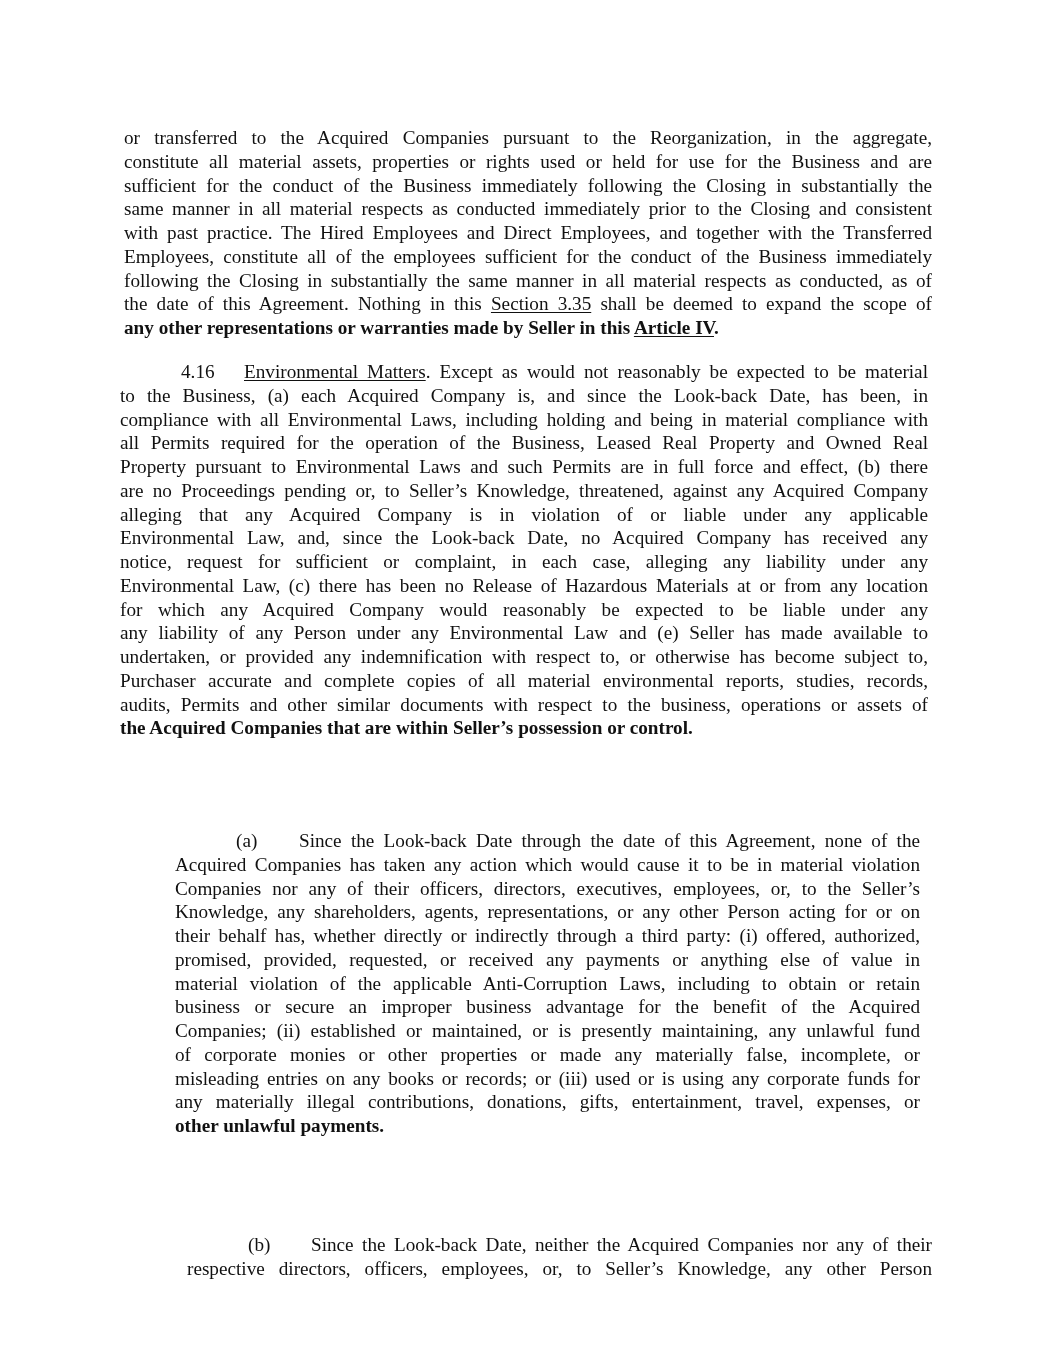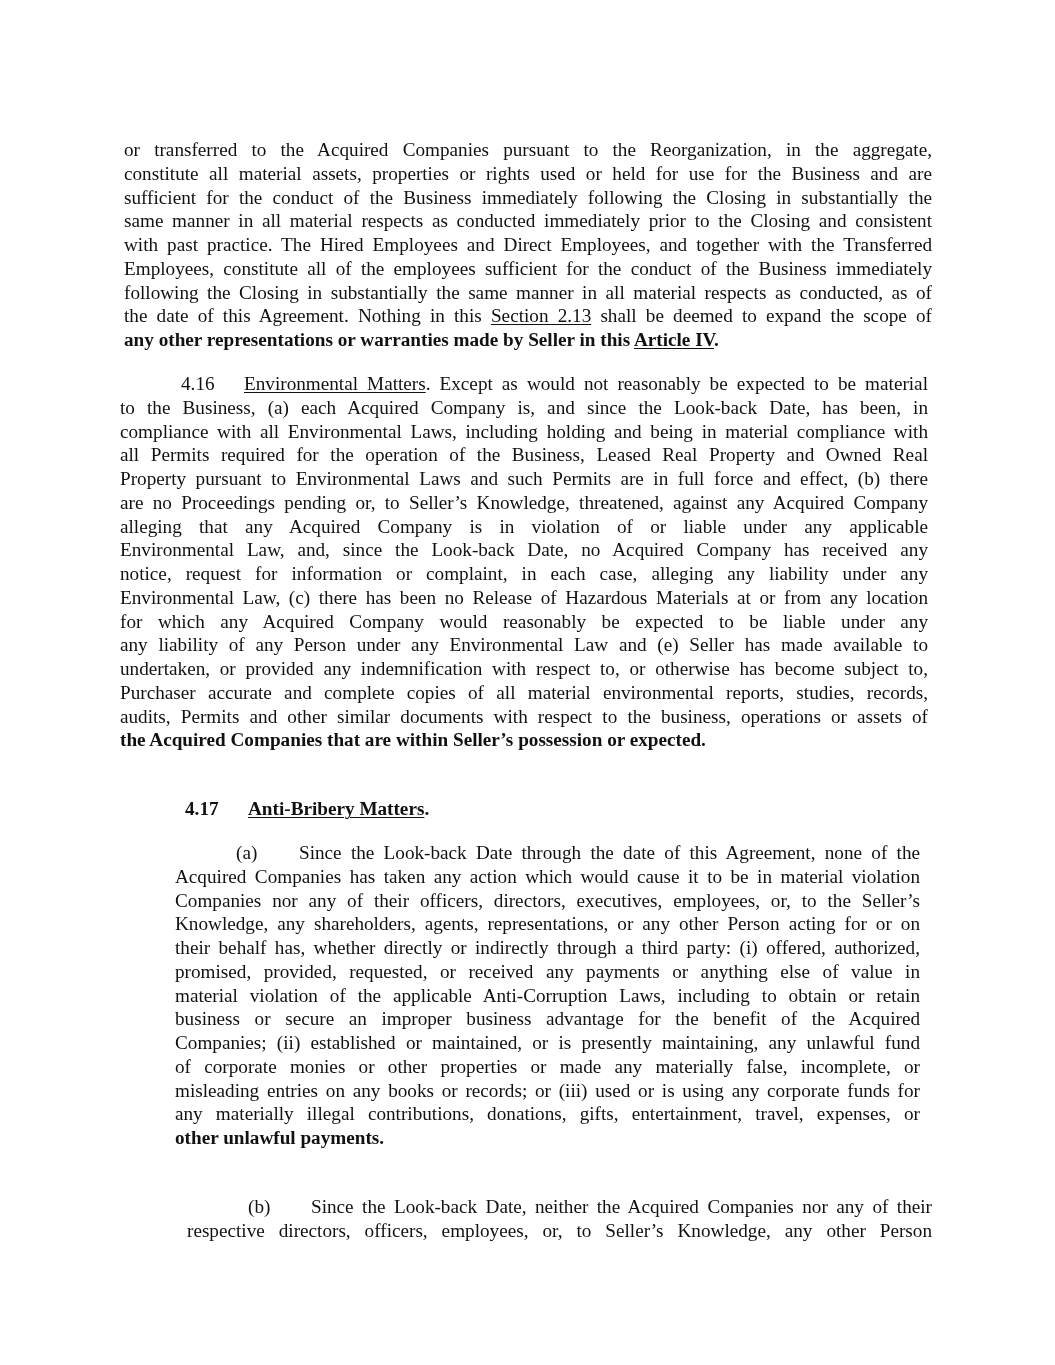--- a/index.html
+++ b/index.html
@@ -3,21 +3,21 @@
 <meta charset="utf-8">
 <style>
   html, body { margin: 0; padding: 0; background: #ffffff; }
   body { width: 1055px; height: 1365px; position: relative; overflow: hidden; }
   .page {
     position: absolute; left: 0; top: 0; width: 1055px; height: 1365px;
     background: #ffffff; color: #111111;
     font-family: "Liberation Serif", serif;
     font-size: 19.2px;
   }
-  .block { position: absolute; margin-top: 12px; }
+  .block { position: absolute; }
   .line {
     display: block; height: 23.75px; line-height: 23.75px;
     text-align: justify; text-align-last: justify; white-space: nowrap;
     overflow: visible;
   }
   .line.last { text-align-last: left; font-weight: bold; }
   .line-inner { display: block; text-align: justify; text-align-last: justify; white-space: normal; }
   .line.last .line-inner { text-align-last: left; }
   .u { text-decoration: underline; text-underline-offset: 2px; text-decoration-thickness: 1px; }
   .num { display: inline-block; }
@@ -43,21 +43,21 @@
     <span class="line">
         <span class="line-inner">with past practice.  The Hired Employees and Direct Employees, and together with the Transferred</span>
       </span>
     <span class="line">
         <span class="line-inner">Employees, constitute all of the employees sufficient for the conduct of the Business immediately</span>
       </span>
     <span class="line">
         <span class="line-inner">following the Closing in substantially the same manner in all material respects as conducted, as of</span>
       </span>
     <span class="line">
-        <span class="line-inner"><span>the date of this Agreement.  Nothing in this </span><span class="u">Section 2.13</span><span> shall be deemed to expand the scope of</span></span>
+        <span class="line-inner"><span>the date of this Agreement.  Nothing in this </span><span class="u">Section 3.35</span><span> shall be deemed to expand the scope of</span></span>
       </span>
     <span class="line last">
         <span class="line-inner"><span>any other representations or warranties made by Seller in this </span><span class="u">Article IV</span><span>.</span></span>
       </span>
   </div>
 
   <div class="block" style="left:120px; top:360px; width:808px;">
     <span class="line">
         <span class="line-inner"><span style="display:inline-block;width:61px;"></span><span class="num" style="width:63px;">4.16</span><span class="u">Environmental Matters</span><span>.  Except as would not reasonably be expected to be material</span></span>
       </span>
@@ -76,50 +76,45 @@
     <span class="line">
         <span class="line-inner">are no Proceedings pending or, to Seller’s Knowledge, threatened, against any Acquired Company</span>
       </span>
     <span class="line">
         <span class="line-inner">alleging that any Acquired Company is in violation of or liable under any applicable</span>
       </span>
     <span class="line">
         <span class="line-inner">Environmental Law, and, since the Look-back Date, no Acquired Company has received any</span>
       </span>
     <span class="line">
-        <span class="line-inner">notice, request for information or complaint, in each case, alleging any liability under any</span>
+        <span class="line-inner">notice, request for sufficient or complaint, in each case, alleging any liability under any</span>
       </span>
     <span class="line">
         <span class="line-inner">Environmental Law, (c) there has been no Release of Hazardous Materials at or from any location</span>
       </span>
     <span class="line">
         <span class="line-inner">for which any Acquired Company would reasonably be expected to be liable under any</span>
       </span>
     <span class="line">
         <span class="line-inner">any liability of any Person under any Environmental Law and (e) Seller has made available to</span>
       </span>
     <span class="line">
         <span class="line-inner">undertaken, or provided any indemnification with respect to, or otherwise has become subject to,</span>
       </span>
     <span class="line">
         <span class="line-inner">Purchaser accurate and complete copies of all material environmental reports, studies, records,</span>
       </span>
     <span class="line">
         <span class="line-inner">audits, Permits and other similar documents with respect to the business, operations or assets of</span>
       </span>
     <span class="line last">
-        <span class="line-inner">the Acquired Companies that are within Seller’s possession or expected.</span>
+        <span class="line-inner">the Acquired Companies that are within Seller’s possession or control.</span>
       </span>
   </div>
 
-  <div class="block" style="left:185px; top:785px; width:747px;">
-    <span class="line last">
-        <span class="line-inner"><span class="num" style="width:63px;">4.17</span><span class="u">Anti-Bribery Matters</span><span>.</span></span>
-      </span>
-  </div>
 
   <div class="block" style="left:175px; top:829px; width:745px;">
     <span class="line">
         <span class="line-inner"><span style="display:inline-block;width:61px;"></span><span class="num" style="width:63px;">(a)</span><span>Since the Look-back Date through the date of this Agreement, none of the</span></span>
       </span>
     <span class="line">
         <span class="line-inner">Acquired Companies has taken any action which would cause it to be in material violation</span>
       </span>
     <span class="line">
         <span class="line-inner">Companies nor any of their officers, directors, executives, employees, or, to the Seller’s</span>
@@ -149,21 +144,21 @@
         <span class="line-inner">misleading entries on any books or records; or (iii) used or is using any corporate funds for</span>
       </span>
     <span class="line">
         <span class="line-inner">any materially illegal contributions, donations, gifts, entertainment, travel, expenses, or</span>
       </span>
     <span class="line last">
         <span class="line-inner">other unlawful payments.</span>
       </span>
   </div>
 
-  <div class="block" style="left:187px; top:1183px; width:745px;">
+  <div class="block" style="left:187px; top:1233px; width:745px;">
     <span class="line">
         <span class="line-inner"><span style="display:inline-block;width:61px;"></span><span class="num" style="width:63px;">(b)</span><span>Since the Look-back Date, neither the Acquired Companies nor any of their</span></span>
       </span>
     <span class="line">
         <span class="line-inner">respective directors, officers, employees, or, to Seller’s Knowledge, any other Person</span>
       </span>
   </div>
 
 </div>
 

